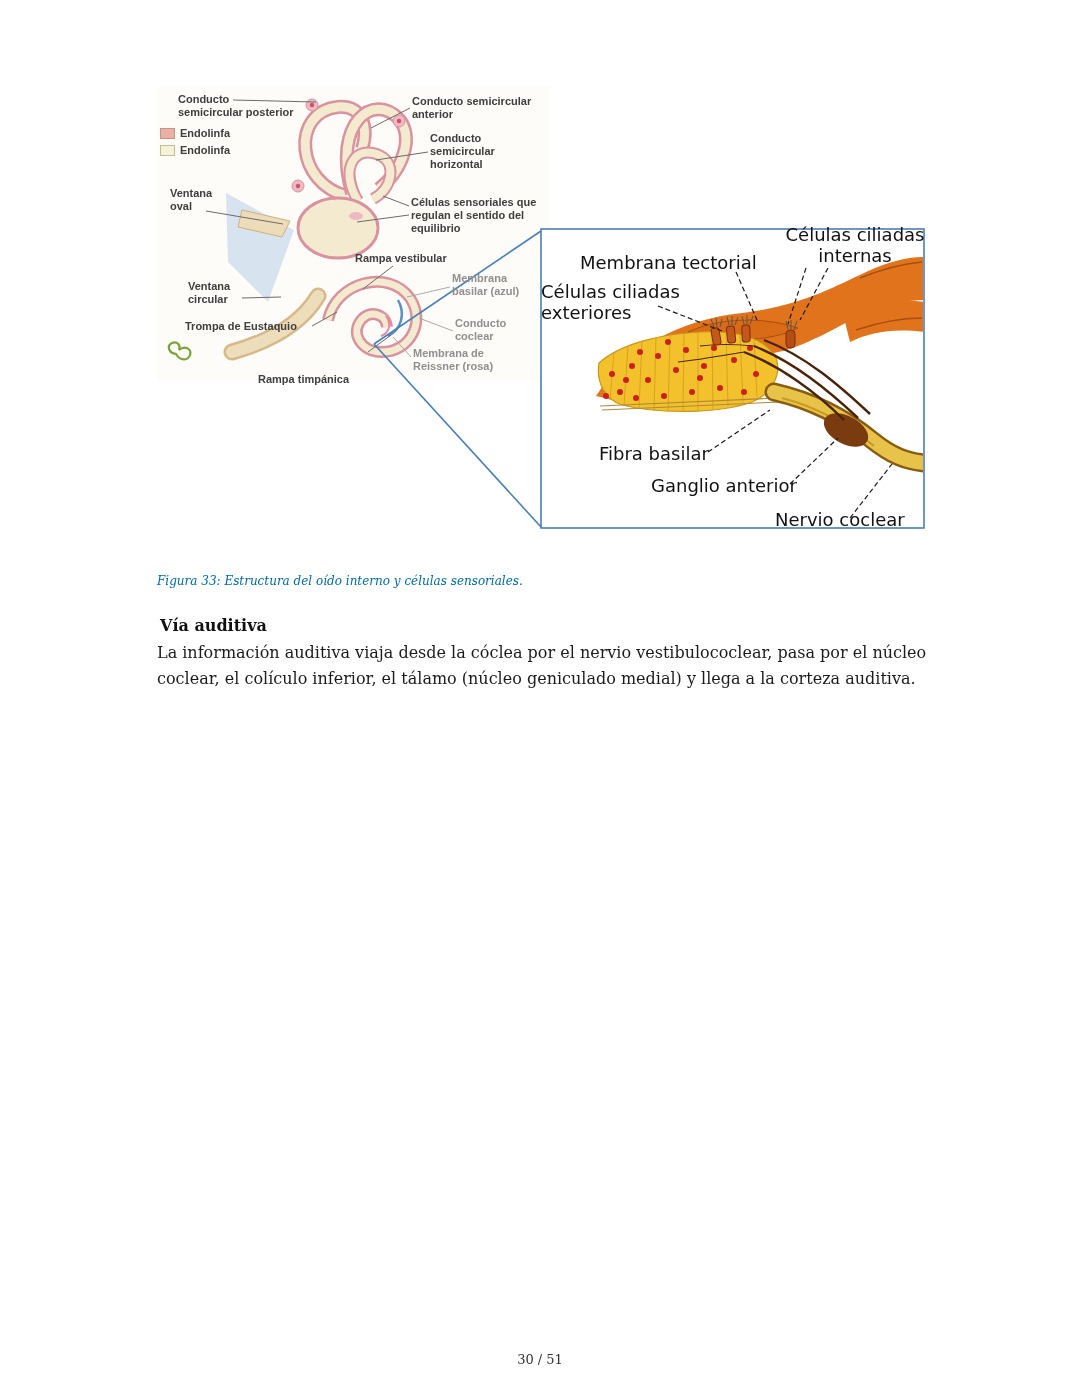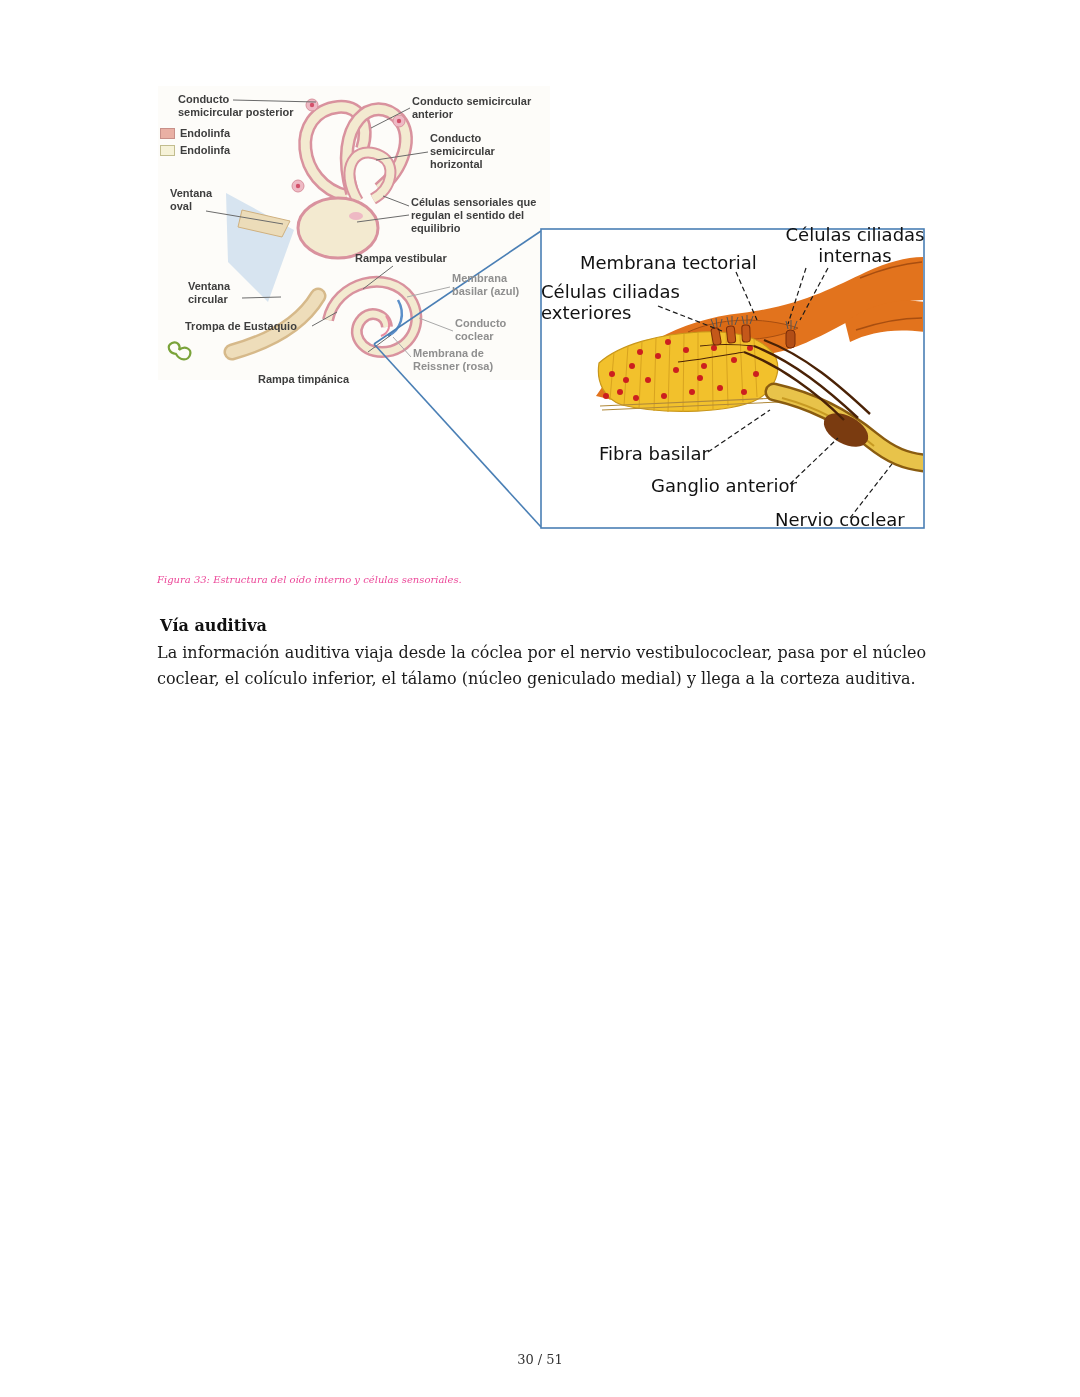--- a/index.html
+++ b/index.html
@@ -26,22 +26,22 @@
   .ilabel {
     font-family: "DejaVu Sans", sans-serif;
     font-size: 18px;
     color: #111111;
     line-height: 1.15;
     white-space: pre-line;
   }
   .caption {
     font-family: "DejaVu Serif", serif;
     font-style: italic;
-    font-size: 10px;
-    color: #ec4899;
+    font-size: 12px;
+    color: #0369a1;
   }
   .heading {
     font-family: "DejaVu Serif", serif;
     font-weight: bold;
     font-size: 16px;
     color: #111111;
   }
   .para {
     font-family: "DejaVu Serif", serif;
     font-size: 16px;

